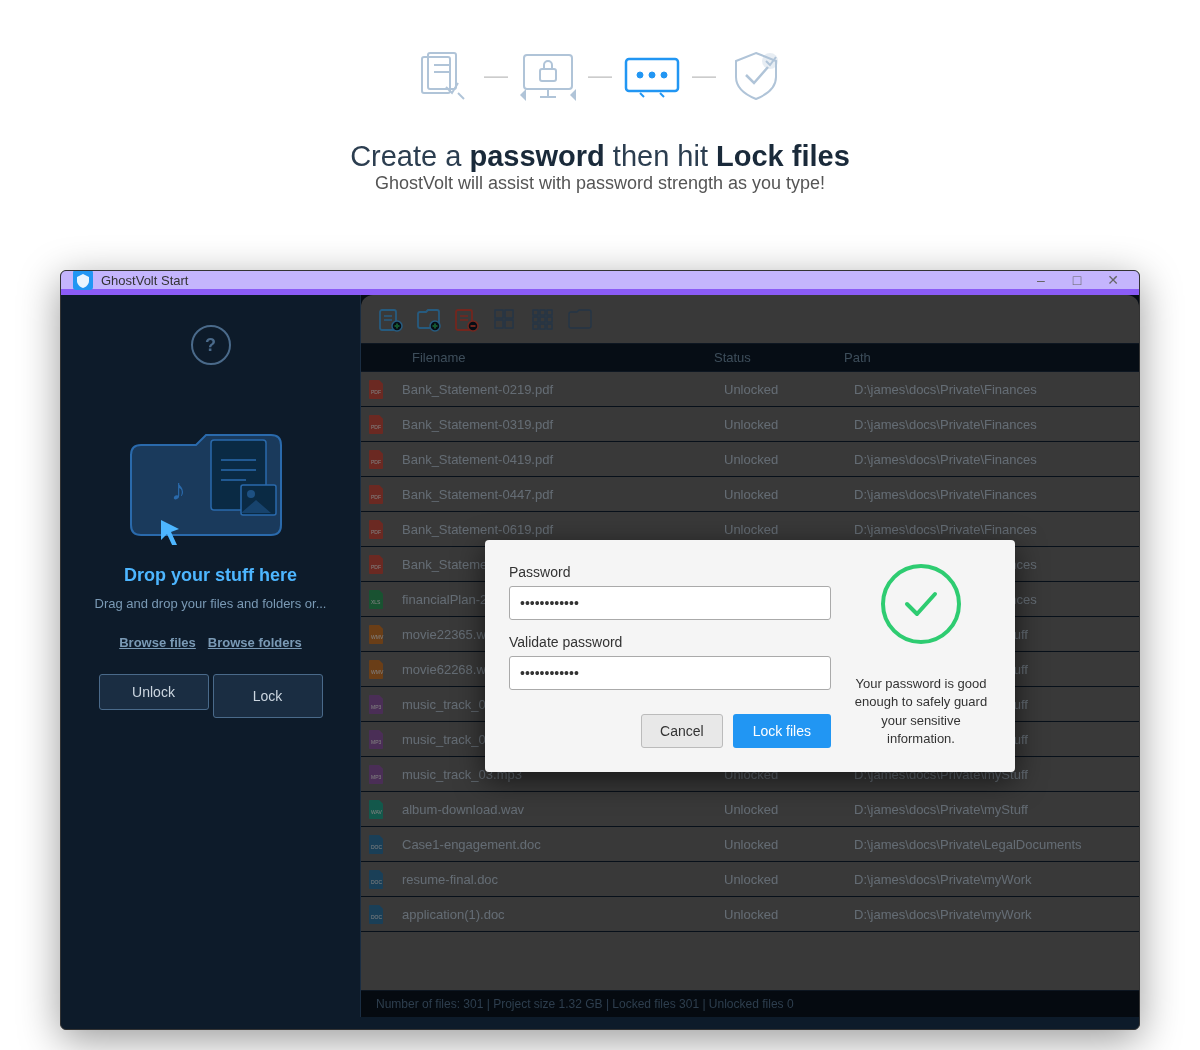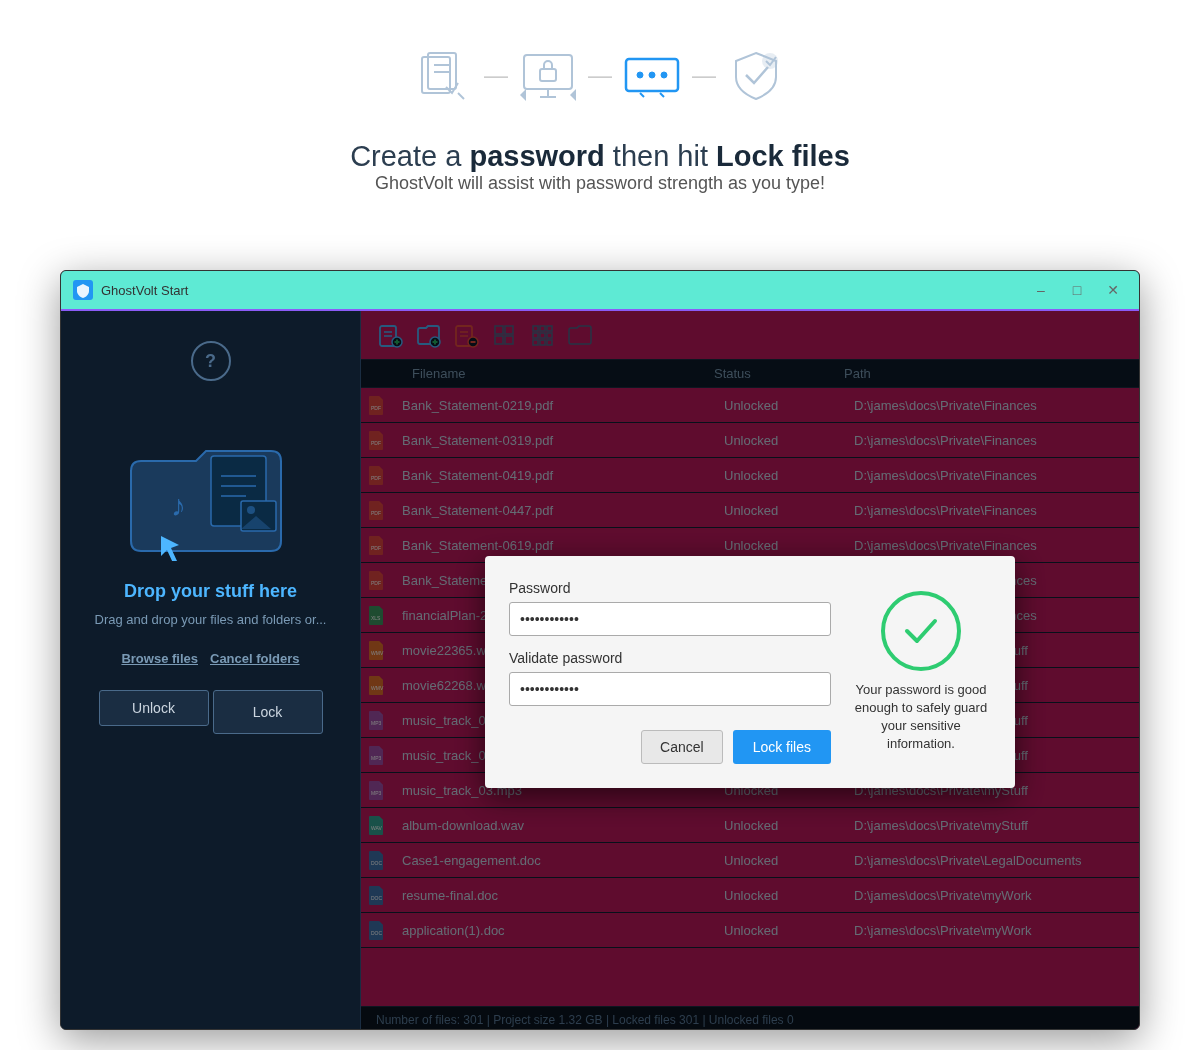--- a/index.html
+++ b/index.html
@@ -77,26 +77,26 @@
       width: 1080px;
       height: 760px;
       background: #0d1b2a;
       border-radius: 6px;
       border: 1px solid #333;
       overflow: hidden;
       box-shadow: 0 10px 40px rgba(0,0,0,0.4);
     }
 
     .title-bar {
-      background: #5eead4;
-      height: 40px;
+      background: #c4b5fd;
+      height: 24px;
       display: flex;
       align-items: center;
       padding: 0 12px;
-      border-bottom: 2px solid #8b5cf6;
+      border-bottom: 6px solid #8b5cf6;
     }
 
     .title-bar-logo {
       width: 20px;
       height: 20px;
       margin-right: 8px;
       background: #2196f3;
       border-radius: 3px;
       display: flex;
       align-items: center;
@@ -222,22 +222,23 @@
       font-size: 14px;
       cursor: pointer;
       border-radius: 3px;
     }
 
     
     .main-content {
       flex: 1;
       display: flex;
       flex-direction: column;
-      background: #be185d;
+      background: #737373;
       position: relative;
+      border-radius: 12px;
     }
 
     .toolbar {
       display: flex;
       align-items: center;
       padding: 10px 15px;
       gap: 10px;
       border-bottom: 1px solid #1a2d42;
     }
 
@@ -409,21 +410,21 @@
       color: white;
       font-weight: 500;
     }
 
     
     .strength-indicator {
       width: 140px;
       display: flex;
       flex-direction: column;
       align-items: center;
-      justify-content: center;
+      justify-content: space-between;
     }
 
     .strength-circle {
       width: 80px;
       height: 80px;
       border: 4px solid #2ecc71;
       border-radius: 50%;
       display: flex;
       align-items: center;
       justify-content: center;
@@ -535,21 +536,21 @@
         <circle cx="140" cy="99" r="4" fill="#2a6aac" opacity="0.6"></circle>
         <polygon points="130,118 145,105 160,118" fill="#2a6aac" opacity="0.4"></polygon>
 
         <polygon points="50,125 50,145 56,139 62,152 66,150 60,137 68,134" fill="#4db6ff"></polygon>
       </svg>
 
       <div class="drop-title">Drop your stuff here</div>
       <div class="drop-subtitle">Drag and drop your files and folders or...</div>
       <div class="browse-links">
         <span class="browse-link">Browse files</span>
-        <span class="browse-link">Cancel folders</span>
+        <span class="browse-link">Browse folders</span>
       </div>
       <div class="action-buttons">
         <button class="btn-unlock">Unlock</button>
         <button class="btn-lock">Lock</button>
       </div>
     </div>
 
     <div class="main-content">
 
       <div class="toolbar">

